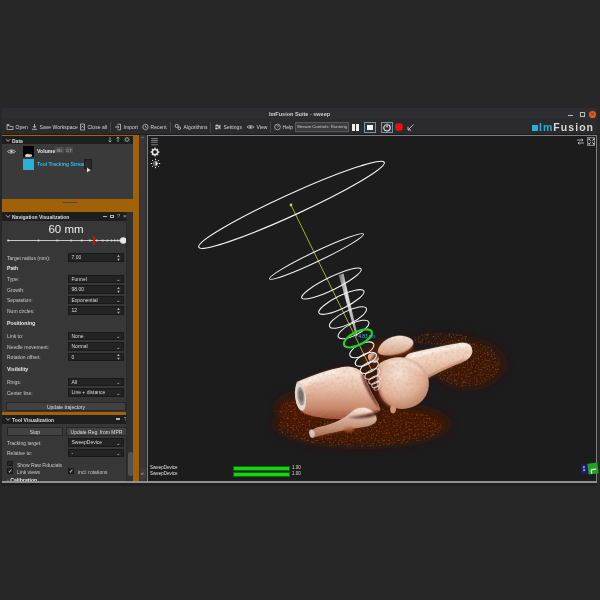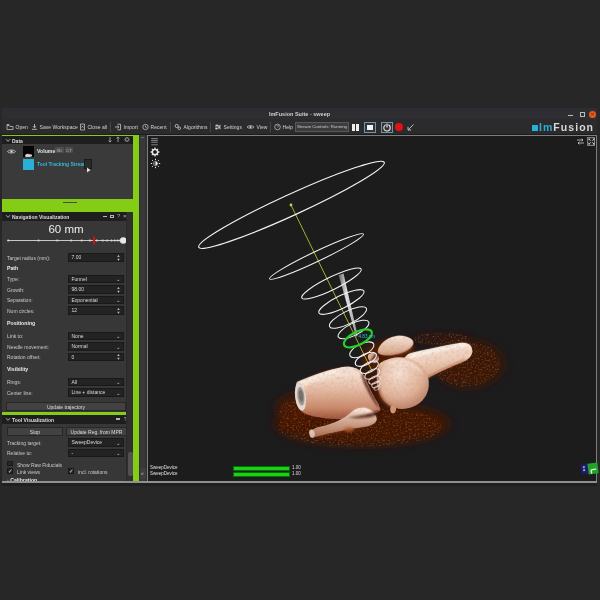--- a/index.html
+++ b/index.html
@@ -12,21 +12,21 @@
 #tb-max{position:absolute;right:12px;top:3.5px;width:5.5px;height:5px;border:1px solid #bbb}
 #tb-close{position:absolute;right:1px;top:3px;width:7px;height:7px;border-radius:50%;background:#e65a1e;color:#7a2d0c;font-size:6px;line-height:7px;text-align:center;font-weight:bold}
 
 #toolbar{position:absolute;left:0;top:11px;width:100%;height:16px;background:#2b2b2e;border-bottom:1px solid #1c1c1c}
 .tbi{position:absolute;top:0;height:16px;display:flex;align-items:center;color:#d4d4d4;font-size:5px;white-space:nowrap;letter-spacing:0.05px}
 .tbi svg{margin-right:1.5px}
 .sep{position:absolute;top:3px;width:1px;height:10px;background:#45454a}
 #streambox{position:absolute;left:293px;top:3px;width:54px;height:10px;background:#3c3c3f;border:1px solid #58585c;color:#c9c9c9;font-size:4.35px;line-height:8.5px;text-align:center;white-space:nowrap;overflow:hidden}
 
 #main{position:absolute;left:0;top:27px;width:100%;height:346px;background:#2a2a2a}
-#dock{position:absolute;left:0;top:0;width:137px;height:100%;background:#84cc16}
+#dock{position:absolute;left:0;top:0;width:137px;height:100%;background:#a16207}
 #vsplit{position:absolute;left:137px;top:0;width:8px;height:100%;background:#313133}
 #view{position:absolute;left:145px;top:0;width:450px;height:346px;background:#1c1c1d;border:1px solid #7e7e7e;border-bottom:none}
 #winbottom{position:absolute;left:0;top:373px;width:100%;height:2px;background:#909092}
 
 .phead{position:absolute;left:0;width:130.5px;height:9px;background:#1e1e1f;color:#dcdcdc;font-size:5px;line-height:9px;font-weight:bold}
 .pbtns{position:absolute;right:2px;top:0;height:9px;line-height:9px;color:#b5b5b5;font-size:5.5px;font-weight:normal;letter-spacing:2px}
 #datalist{position:absolute;left:0;top:9px;width:130.5px;height:55px;background:#3a3a3a}
 #navpanel{position:absolute;left:0;top:77px;width:130.5px;height:200px;background:#373737}
 #toolpanel{position:absolute;left:0;top:279.5px;width:130.5px;height:66.5px;background:#373737}
 .row{position:absolute;left:0;width:130.5px;height:10px}

